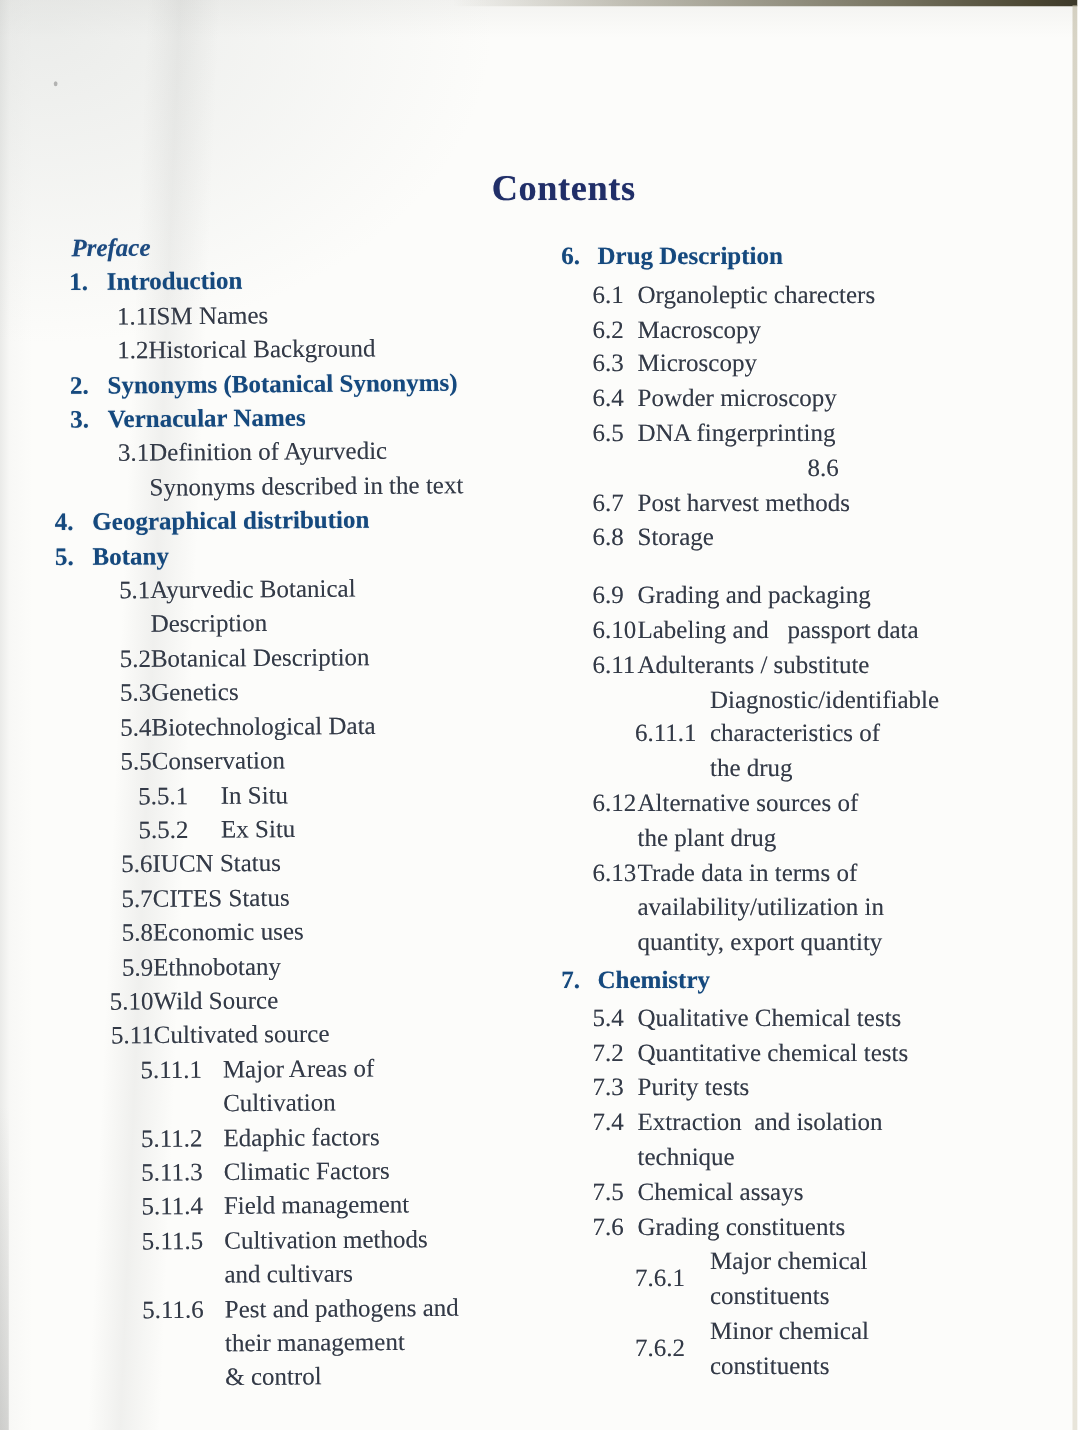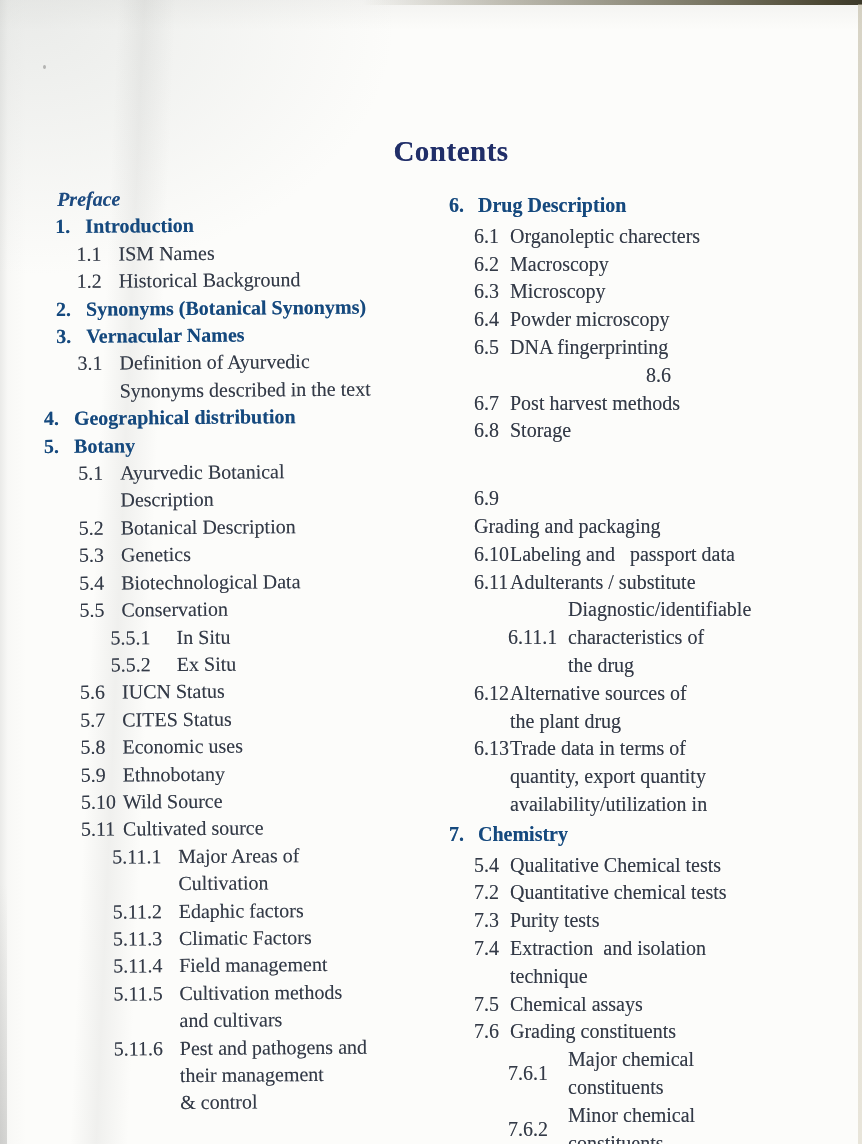--- a/index.html
+++ b/index.html
@@ -51,40 +51,40 @@
   .col-right{left:449px;top:190px;width:405px;line-height:27.8px;}
 
   .toc-row{display:flex;align-items:flex-start;}
   .toc-row .num{flex:0 0 auto;white-space:pre;}
   .toc-row .txt{flex:1 1 auto;}
   .toc-line{white-space:pre;}
 
   
   .col-left .h   .num{width:30px;}
   .col-left .l1      {padding-left:21px;}
-  .col-left .l1 .num{width:42px;}
+  .col-left .l1 .num{width:42px;text-align:right;}
   .col-left .l2      {padding-left:52px;}
   .col-left .l2 .num{width:66px;}
   
   .col-right .h   .num{width:29px;}
   .col-right .l1      {padding-left:25px;justify-content:center;}
   .col-right .l1 .num{width:36px;}
   .col-right .l2      {padding-left:59px;align-items:center;}
   .col-right .l2 .num{width:60px;}
 
   .toc-row.h, .toc-row.h .num{
     font-weight:bold;color:#15497e;
     text-shadow:0 0 0.6px rgba(21,73,126,0.5);
   }
   .toc-row.preface{
     font-weight:bold;font-style:italic;color:#1c4a80;padding-left:2px;
     text-shadow:0 0 0.6px rgba(28,74,128,0.5);
   }
   .toc-row.outdent{margin-left:-13px;}
-  .toc-row.gap-before{margin-top:40px;flex-direction:column;}
+  .toc-row.gap-before{margin-top:18px;}
   .col-right .toc-row.h{margin-top:2px;margin-bottom:3px;}
 </style>
 </head>
 <body>
 
 <div class="page-shading"></div>
 <div class="gutter-shadow"></div>
 <div class="scan-top-edge"></div>
 <div class="scan-right-edge"></div>
 <div class="scan-left-bottom"></div>
@@ -350,22 +350,22 @@
       <span class="num">6.12</span>
       <span class="txt">
         <div class="toc-line">Alternative sources of</div>
         <div class="toc-line">the plant drug</div>
       </span>
     </div>
     <div class="toc-row l1">
       <span class="num">6.13</span>
       <span class="txt">
         <div class="toc-line">Trade data in terms of</div>
+        <div class="toc-line">availability/utilization in</div>
         <div class="toc-line">quantity, export quantity</div>
-        <div class="toc-line">availability/utilization in</div>
       </span>
     </div>
     <div class="toc-row h">
       <span class="num">7.</span>
       <span class="txt">
         <div class="toc-line">Chemistry</div>
       </span>
     </div>
     <div class="toc-row l1">
       <span class="num">5.4</span>

